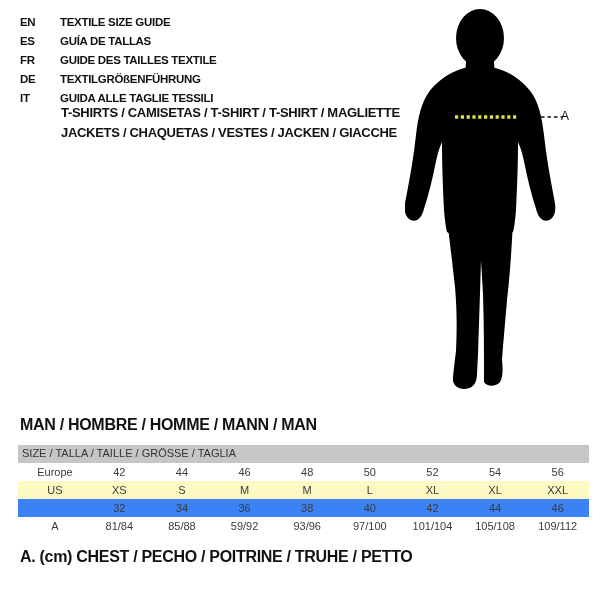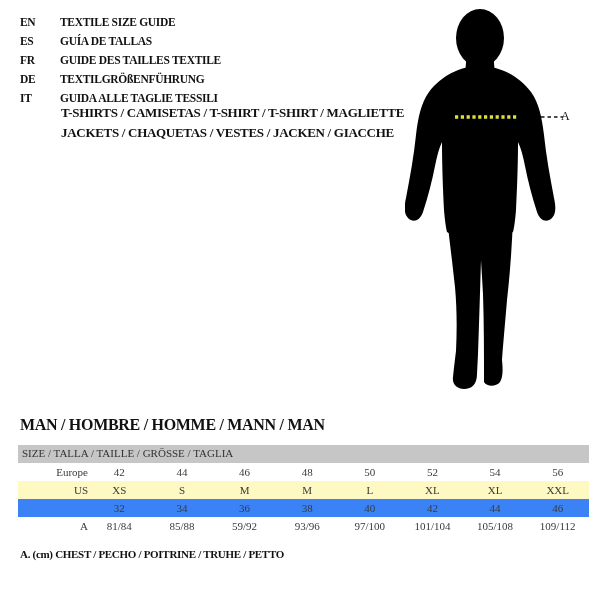--- a/index.html
+++ b/index.html
@@ -1,44 +1,44 @@
 <!DOCTYPE html>
 <html><head>
 <meta charset="utf-8">
 <style>
   html,body{margin:0;padding:0;background:#fff;}
   .page{
     position:relative;
     width:600px;height:600px;
     background:#fff;
-    font-family:Liberation Serif, serif;
+    font-family:Liberation Sans, sans-serif;
     color:#111;
     overflow:hidden;
   }
   
   .lang-list{position:absolute;left:20px;top:12px;}
   .lang-row{display:flex;height:19px;align-items:center;}
   .lang-code{width:40px;font-size:11.5px;font-weight:bold;letter-spacing:-0.3px;}
   .lang-label{font-size:11.5px;font-weight:bold;letter-spacing:-0.3px;white-space:nowrap;}
   
   .categories{position:absolute;left:20px;top:103px;}
   .category-line{font-size:13px;font-weight:bold;letter-spacing:-0.3px;line-height:20px;white-space:nowrap;margin-left:41px;}
   
   .figure-wrap{position:absolute;left:405px;top:8px;width:190px;height:385px;}
   .measure-label{position:absolute;left:156px;top:101px;font-size:12px;font-weight:normal;color:#111;}
   
   .section-heading{position:absolute;left:20px;top:416px;font-size:16px;font-weight:bold;letter-spacing:-0.3px;white-space:nowrap;}
   
   .size-table{position:absolute;left:18px;top:445px;width:571px;font-size:11px;color:#3a3a3a;}
   .st-header{height:18px;line-height:16px;padding-left:4px;box-sizing:border-box;white-space:nowrap;}
   .st-row{display:grid;grid-template-columns:70px repeat(8,1fr);height:18px;line-height:18px;align-items:center;}
-  .st-label{padding-left:4px;text-align:right;white-space:nowrap;}
+  .st-label{padding-left:4px;text-align:center;white-space:nowrap;}
   .st-cell{text-align:center;white-space:nowrap;}
   
-  .footnote{position:absolute;left:20px;top:548px;font-size:11px;font-weight:bold;letter-spacing:-0.3px;white-space:nowrap;}
+  .footnote{position:absolute;left:20px;top:548px;font-size:16px;font-weight:bold;letter-spacing:-0.3px;white-space:nowrap;}
 </style>
 </head>
 <body>
 
 <div class="page">
 
   <div class="lang-list">
     <div class="lang-row">
       <span class="lang-code">EN</span>
       <span class="lang-label">TEXTILE SIZE GUIDE</span>

